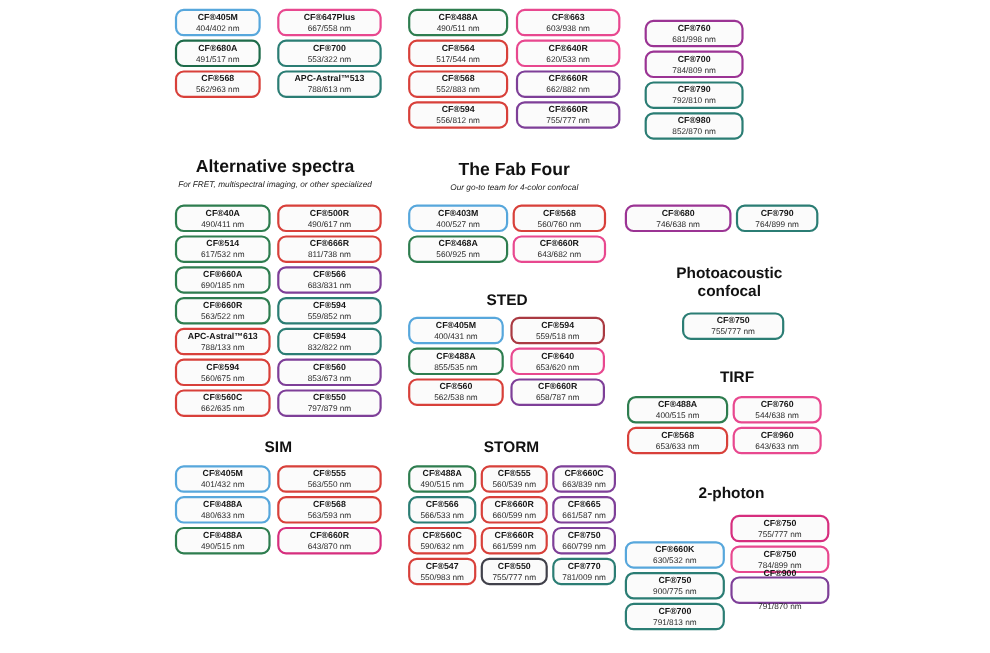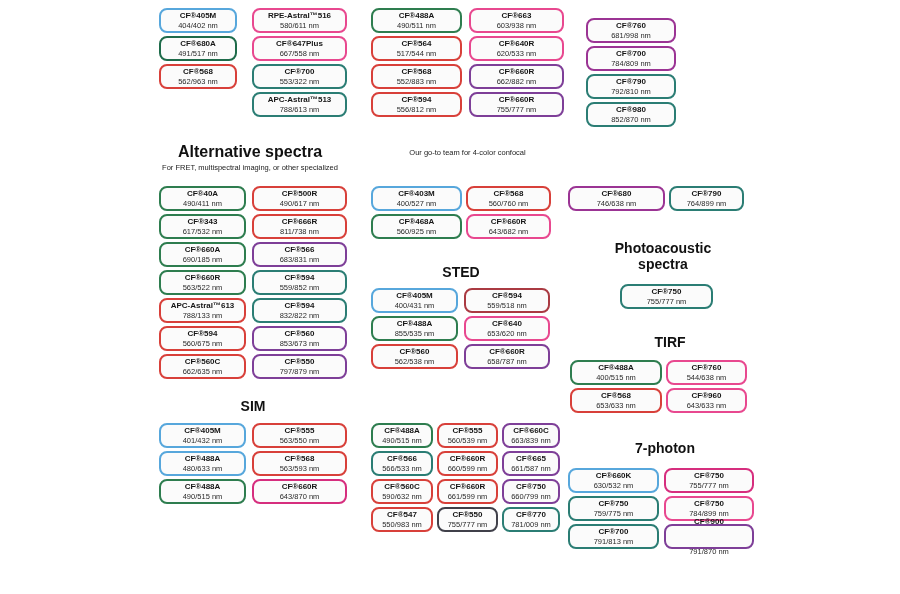--- a/index.html
+++ b/index.html
@@ -9,21 +9,21 @@
   .pill{box-sizing:border-box;width:100%;height:25px;margin-bottom:3px;
         border:2px solid #888;border-radius:8px;background:#fbfbfb;
         display:flex;flex-direction:column;align-items:center;justify-content:center;
         line-height:1;}
   .pill-name{font-size:8px;font-weight:bold;color:#151515;letter-spacing:0;white-space:nowrap;}
   .pill-nm{font-size:7.5px;color:#2a2a2a;margin-top:2px;white-space:nowrap;}
   .heading{position:absolute;text-align:center;color:#111;}
   .heading .h-title{font-weight:bold;}
   .h-lg{font-size:16px;text-align:center;}
   .h-md{font-size:14px;}
-  .h-sub{font-size:7.5px;color:#222;margin-top:2px;}
+  .h-sub{font-size:7.5px;color:#222;margin-top:2px;font-style:italic;}
 </style>
 </head>
 <body>
 
 <div class="canvas">
 
   <div class="col" style="left:159px;top:8px;width:78px">
       <div class="pill" style="border-color: rgb(87, 167, 220);">
         <div class="pill-name">CF®405M</div>
         <div class="pill-nm">404/402 nm</div>
@@ -32,24 +32,20 @@
         <div class="pill-name">CF®680A</div>
         <div class="pill-nm">491/517 nm</div>
       </div>
       <div class="pill" style="border-color: rgb(216, 64, 58);">
         <div class="pill-name">CF®568</div>
         <div class="pill-nm">562/963 nm</div>
       </div>
     </div>
   <div class="col" style="left:252px;top:8px;width:95px">
       <div class="pill" style="border-color: rgb(232, 72, 143);">
-        <div class="pill-name">RPE-Astral™516</div>
-        <div class="pill-nm">580/611 nm</div>
-      </div>
-      <div class="pill" style="border-color: rgb(232, 72, 143);">
         <div class="pill-name">CF®647Plus</div>
         <div class="pill-nm">667/558 nm</div>
       </div>
       <div class="pill" style="border-color: rgb(43, 125, 116);">
         <div class="pill-name">CF®700</div>
         <div class="pill-nm">553/322 nm</div>
       </div>
       <div class="pill" style="border-color: rgb(43, 125, 116);">
         <div class="pill-name">APC-Astral™513</div>
         <div class="pill-nm">788/613 nm</div>
@@ -113,21 +109,21 @@
   <div class="heading" style="left:150px;top:143px;width:200px">
     <div class="h-title h-lg">Alternative spectra</div>
     <div class="h-sub">For FRET, multispectral imaging, or other specialized</div>
   </div>
   <div class="col" style="left:159px;top:186px;width:87px">
       <div class="pill" style="border-color: rgb(46, 125, 79);">
         <div class="pill-name">CF®40A</div>
         <div class="pill-nm">490/411 nm</div>
       </div>
       <div class="pill" style="border-color: rgb(46, 125, 79);">
-        <div class="pill-name">CF®343</div>
+        <div class="pill-name">CF®514</div>
         <div class="pill-nm">617/532 nm</div>
       </div>
       <div class="pill" style="border-color: rgb(46, 125, 79);">
         <div class="pill-name">CF®660A</div>
         <div class="pill-nm">690/185 nm</div>
       </div>
       <div class="pill" style="border-color: rgb(46, 125, 79);">
         <div class="pill-name">CF®660R</div>
         <div class="pill-nm">563/522 nm</div>
       </div>
@@ -169,20 +165,21 @@
         <div class="pill-name">CF®560</div>
         <div class="pill-nm">853/673 nm</div>
       </div>
       <div class="pill" style="border-color: rgb(126, 63, 152);">
         <div class="pill-name">CF®550</div>
         <div class="pill-nm">797/879 nm</div>
       </div>
     </div>
 
   <div class="heading" style="left:371px;top:146px;width:193px">
+    <div class="h-title h-lg">The Fab Four</div>
     <div class="h-sub">Our go-to team for 4-color confocal</div>
   </div>
   <div class="col" style="left:371px;top:186px;width:91px">
       <div class="pill" style="border-color: rgb(87, 167, 220); text-align: center;">
         <div class="pill-name">CF®403M</div>
         <div class="pill-nm">400/527 nm</div>
       </div>
       <div class="pill" style="border-color: rgb(46, 125, 79);">
         <div class="pill-name">CF®468A</div>
         <div class="pill-nm">560/925 nm</div>
@@ -256,20 +253,23 @@
       <div class="pill" style="border-color: rgb(216, 64, 58);">
         <div class="pill-name">CF®568</div>
         <div class="pill-nm">563/593 nm</div>
       </div>
       <div class="pill" style="border-color: rgb(214, 46, 126);">
         <div class="pill-name">CF®660R</div>
         <div class="pill-nm">643/870 nm</div>
       </div>
     </div>
 
+  <div class="heading" style="left:371px;top:398px;width:188px">
+    <div class="h-title h-md">STORM</div>
+  </div>
   <div class="col" style="left:371px;top:423px;width:62px">
       <div class="pill" style="border-color: rgb(46, 125, 79);">
         <div class="pill-name">CF®488A</div>
         <div class="pill-nm">490/515 nm</div>
       </div>
       <div class="pill" style="border-color: rgb(43, 125, 116);">
         <div class="pill-name">CF®566</div>
         <div class="pill-nm">566/533 nm</div>
       </div>
       <div class="pill" style="border-color: rgb(216, 64, 58);">
@@ -325,21 +325,21 @@
       </div>
     </div>
   <div class="col" style="left:669px;top:186px;width:75px">
       <div class="pill" style="border-color: rgb(43, 125, 116);">
         <div class="pill-name">CF®790</div>
         <div class="pill-nm">764/899 nm</div>
       </div>
     </div>
 
   <div class="heading" style="left:603px;top:240px;width:120px">
-    <div class="h-title h-md">Photoacoustic spectra</div>
+    <div class="h-title h-md">Photoacoustic confocal</div>
   </div>
   <div class="col" style="left:620px;top:284px;width:93px">
       <div class="pill" style="border-color: rgb(43, 125, 116);">
         <div class="pill-name">CF®750</div>
         <div class="pill-nm">755/777 nm</div>
       </div>
     </div>
 
   <div class="heading" style="left:590px;top:334px;width:160px">
     <div class="h-title h-md">TIRF</div>
@@ -359,30 +359,30 @@
         <div class="pill-name">CF®760</div>
         <div class="pill-nm">544/638 nm</div>
       </div>
       <div class="pill" style="border-color: rgb(232, 72, 143);">
         <div class="pill-name">CF®960</div>
         <div class="pill-nm">643/633 nm</div>
       </div>
     </div>
 
   <div class="heading" style="left:585px;top:440px;width:160px">
-    <div class="h-title h-md">7-photon</div>
+    <div class="h-title h-md">2-photon</div>
   </div>
   <div class="col" style="left:568px;top:468px;width:91px">
-      <div class="pill" style="border-color: rgb(87, 167, 220);">
+      <div class="pill" style="border-color: rgb(87, 167, 220); margin-top: 24px;">
         <div class="pill-name">CF®660K</div>
         <div class="pill-nm">630/532 nm</div>
       </div>
       <div class="pill" style="border-color: rgb(43, 125, 116);">
         <div class="pill-name">CF®750</div>
-        <div class="pill-nm">759/775 nm</div>
+        <div class="pill-nm">900/775 nm</div>
       </div>
       <div class="pill" style="border-color: rgb(43, 125, 116);">
         <div class="pill-name">CF®700</div>
         <div class="pill-nm">791/813 nm</div>
       </div>
     </div>
   <div class="col" style="left:664px;top:468px;width:90px">
       <div class="pill" style="border-color: rgb(214, 46, 126);">
         <div class="pill-name">CF®750</div>
         <div class="pill-nm">755/777 nm</div>

